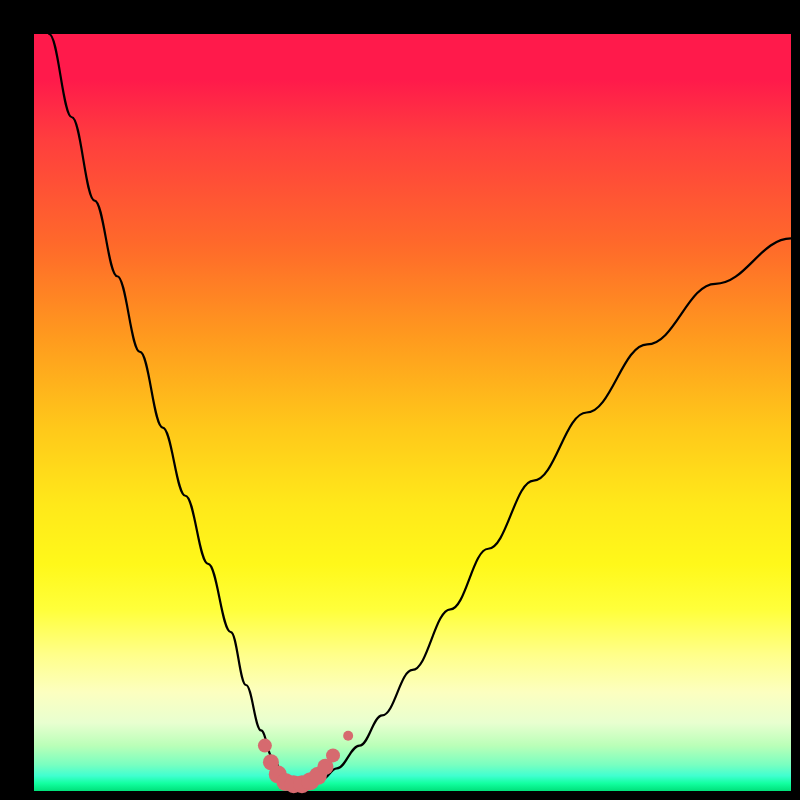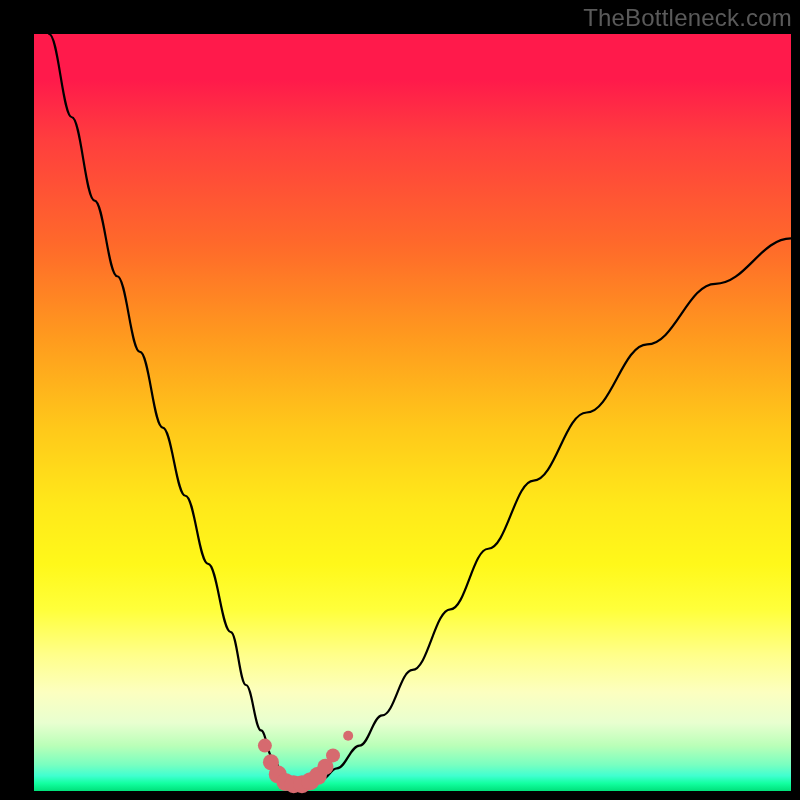--- a/index.html
+++ b/index.html
@@ -71,14 +71,13 @@
         <circle cx="285.324" cy="781.916" r="9" fill="#d66a6f"></circle>
         <circle cx="293.65099999999995" cy="784.187" r="9" fill="#d66a6f"></circle>
         <circle cx="301.978" cy="784.187" r="9" fill="#d66a6f"></circle>
         <circle cx="310.305" cy="781.159" r="9" fill="#d66a6f"></circle>
         <circle cx="317.875" cy="775.86" r="9" fill="#d66a6f"></circle>
         <circle cx="325.445" cy="766.776" r="8" fill="#d66a6f"></circle>
         <circle cx="333.015" cy="755.421" r="7" fill="#d66a6f"></circle>
         <circle cx="348.155" cy="735.739" r="5" fill="#d66a6f"></circle>
       </g>
   </svg>
-  <div class="watermark">TheBottleneck.com</div>
 </div>
 
 </body></html>

